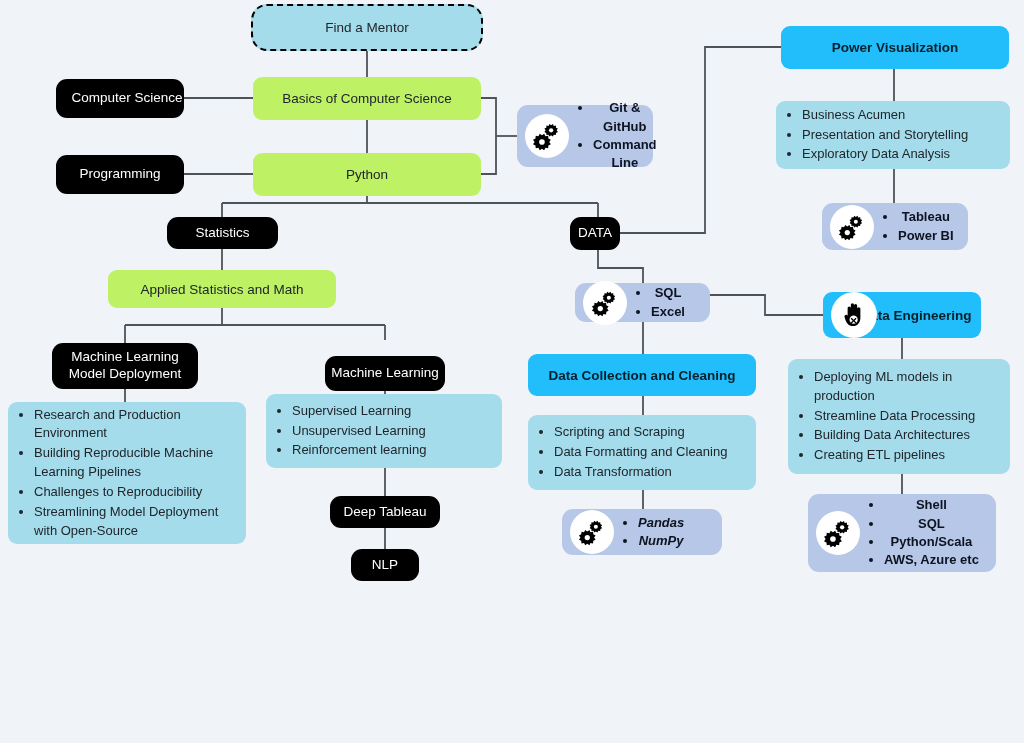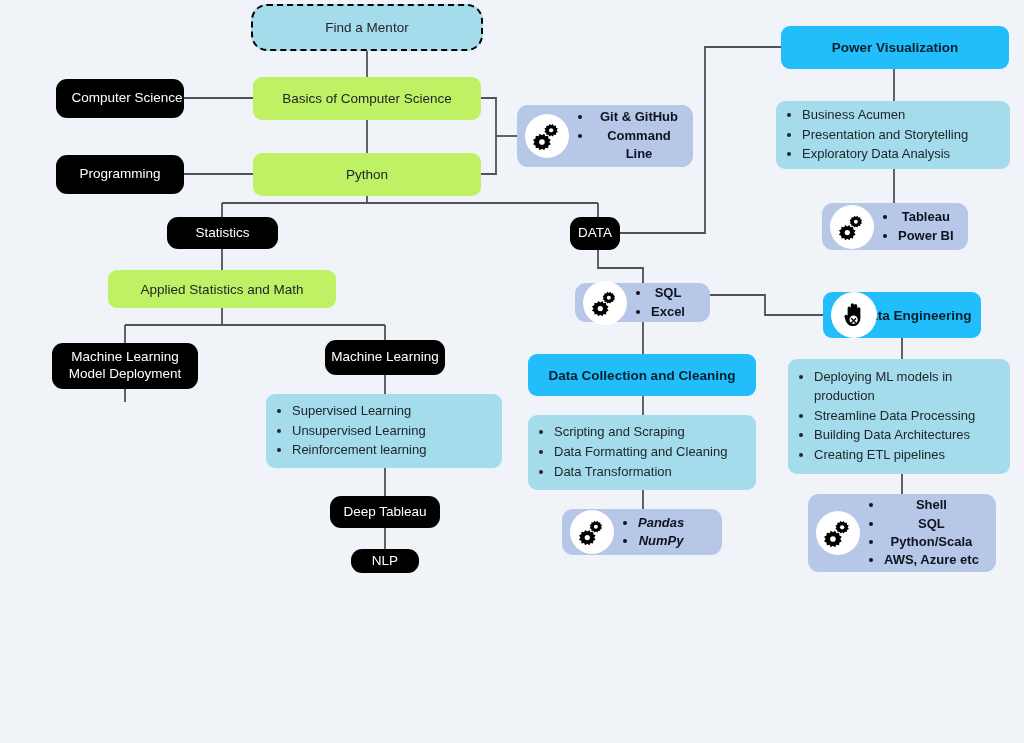--- a/index.html
+++ b/index.html
@@ -183,21 +183,21 @@
   </div>
 
   <div class="node lightblue" style="left:253px; top:77px; width:228px; height:43px;">
     <span class="label">Basics of Computer Science</span>
   </div>
 
   <div class="node lightblue" style="left:253px; top:153px; width:228px; height:43px;">
     <span class="label">Python</span>
   </div>
 
-  <div class="node lavender" style="left:517px; top:105px; width:176px; height:62px;">
+  <div class="node lavender" style="left:517px; top:105px; width:136px; height:62px;">
     <span class="icon-circle">
       <svg width="30" height="30" viewBox="0 0 32 32" aria-hidden="true">
         <g fill="#000000">
           <path d="M22.2 3.2l1.0 2.0 2.2-0.3 0.2 2.2 2.0 1.0-1.3 1.8 1.3 1.8-2.0 1.0-0.2 2.2-2.2-0.3-1.0 2.0-1.8-1.3-1.8 1.3-1.0-2.0-2.2 0.3-0.2-2.2-2.0-1.0 1.3-1.8-1.3-1.8 2.0-1.0 0.2-2.2 2.2 0.3 1.0-2.0 1.8 1.3z"></path>
           <circle cx="20.4" cy="9.9" r="2.3" fill="#ffffff"></circle>
           <path d="M13.0 13.6l1.3 2.6 2.9-0.4 0.3 2.9 2.6 1.3-1.7 2.4 1.7 2.4-2.6 1.3-0.3 2.9-2.9-0.4-1.3 2.6-2.4-1.7-2.4 1.7-1.3-2.6-2.9 0.4-0.3-2.9-2.6-1.3 1.7-2.4-1.7-2.4 2.6-1.3 0.3-2.9 2.9 0.4 1.3-2.6 2.4 1.7z"></path>
           <circle cx="10.6" cy="22.4" r="3.0" fill="#ffffff"></circle>
         </g>
       </svg>
     </span>
@@ -212,38 +212,46 @@
   </div>
 
   <div class="node lightblue" style="left:108px; top:270px; width:228px; height:38px;">
     <span class="label">Applied Statistics and Math</span>
   </div>
 
   <div class="node dark" style="left:52px; top:343px; width:146px; height:46px;">
     <span class="label">Machine Learning Model Deployment</span>
   </div>
 
-
-  <div class="node dark" style="left:325px; top:340px; width:120px; height:35px;">
+  <div class="bullets" style="left:8px; top:402px; width:238px; height:142px;">
+    <ul>
+      <li>Research and Production Environment</li>
+      <li>Building Reproducible Machine Learning Pipelines</li>
+      <li>Challenges to Reproducibility</li>
+      <li>Streamlining Model Deployment with Open-Source</li>
+    </ul>
+  </div>
+
+  <div class="node dark" style="left:325px; top:356px; width:120px; height:35px;">
     <span class="label">Machine Learning</span>
   </div>
 
   <div class="bullets" style="left:266px; top:394px; width:236px; height:74px;">
     <ul>
       <li>Supervised Learning</li>
       <li>Unsupervised Learning</li>
       <li>Reinforcement learning</li>
     </ul>
   </div>
 
   <div class="node dark" style="left:330px; top:496px; width:110px; height:32px;">
     <span class="label">Deep Tableau</span>
   </div>
 
-  <div class="node dark" style="left:351px; top:549px; width:68px; height:24px;">
+  <div class="node dark" style="left:351px; top:549px; width:68px; height:32px;">
     <span class="label">NLP</span>
   </div>
 
   <div class="node dark" style="left:570px; top:217px; width:50px; height:33px;">
     <span class="label">DATA</span>
   </div>
 
   <div class="node lavender" style="left:575px; top:283px; width:135px; height:39px;">
     <span class="icon-circle">
       <svg width="28" height="28" viewBox="0 0 32 32" aria-hidden="true">

